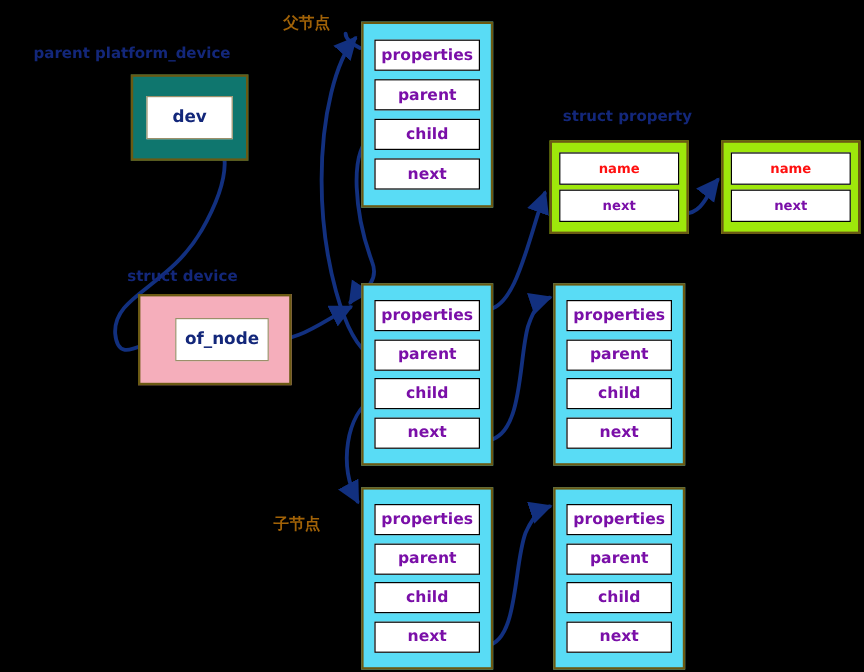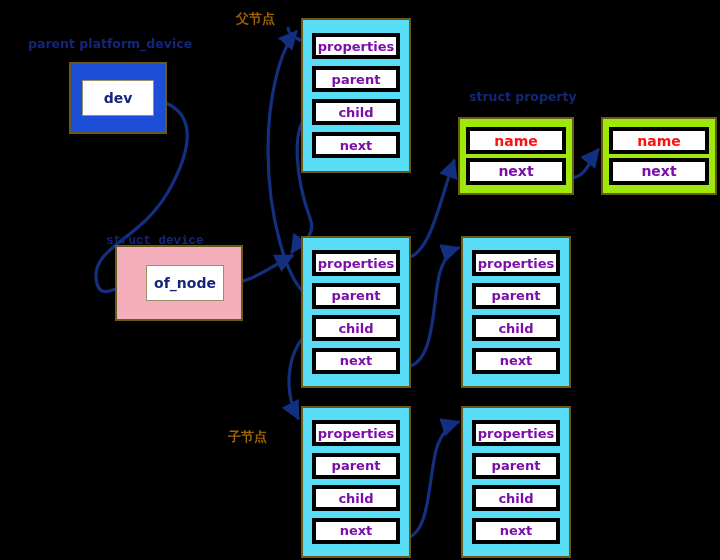--- a/index.html
+++ b/index.html
@@ -18,39 +18,39 @@
     box-sizing:border-box;
     border:2px solid #6b5a13;
     display:flex;
     flex-direction:column;
     justify-content:space-evenly;
     align-items:center;
     z-index:3;
   }
   .node.cyan{background:#59dcf5;}
   .node.green{background:#9ee80b;}
-  .node.yellow{background:#1d4ed8;}
+  .node.yellow{background:#0f766e;margin-left:40px;}
   .node.pink{background:#f5aebb;padding-left:12px;}
 
   
   .field{
     box-sizing:border-box;
     background:#ffffff;
-    border:4px solid #000000;
+    border:1px solid #000000;
     color:#7a0fa8;
     font-weight:bold;
     font-size:13px;
     display:flex;
     align-items:center;
     justify-content:center;
     width:88px;
     height:26px;
   }
   .node.cyan .field{width:88px;height:26px;}
-  .node.green .field{width:100px;height:27px;font-size:14px;}
+  .node.green .field{width:100px;height:27px;font-size:11px;}
   .node.green .field.name{color:#ff1010;}
   .node.yellow .field,
   .node.pink .field{
     color:#13277a;
     font-size:14px;
     border:1px solid #9b8f6a;
   }
   .node.yellow .field{width:72px;height:36px;}
   .node.pink .field{width:78px;height:36px;}
 
@@ -101,21 +101,21 @@
 
       <path d="M406,367 C436,364 432,300 440,272 C446,254 452,250 458,248" marker-end="url(#arrow)"></path>
 
       <path d="M312,330 C288,346 282,388 298,418" marker-end="url(#arrow)"></path>
 
       <path d="M406,538 C432,534 428,470 438,444 C444,430 452,424 458,422" marker-end="url(#arrow)"></path>
     </g>
   </svg>
 
   <div class="caption" style="left:28px;top:36px;">parent platform_device</div>
-  <div class="caption" style="left:106px;top:234px;font-family:Liberation Mono, monospace;">struct device</div>
+  <div class="caption" style="left:106px;top:222px;">struct device</div>
   <div class="caption" style="left:439px;top:89px;margin-left:30px;">struct property</div>
 
   <div class="cn-label" style="left:236px;top:10px;">父节点</div>
   <div class="cn-label" style="left:228px;top:428px;">子节点</div>
 
   <div class="node yellow" style="left:69px;top:62px;width:98px;height:72px;">
     <div class="field">dev</div>
   </div>
 
   <div class="node pink" style="left:115px;top:245px;width:128px;height:76px;">

